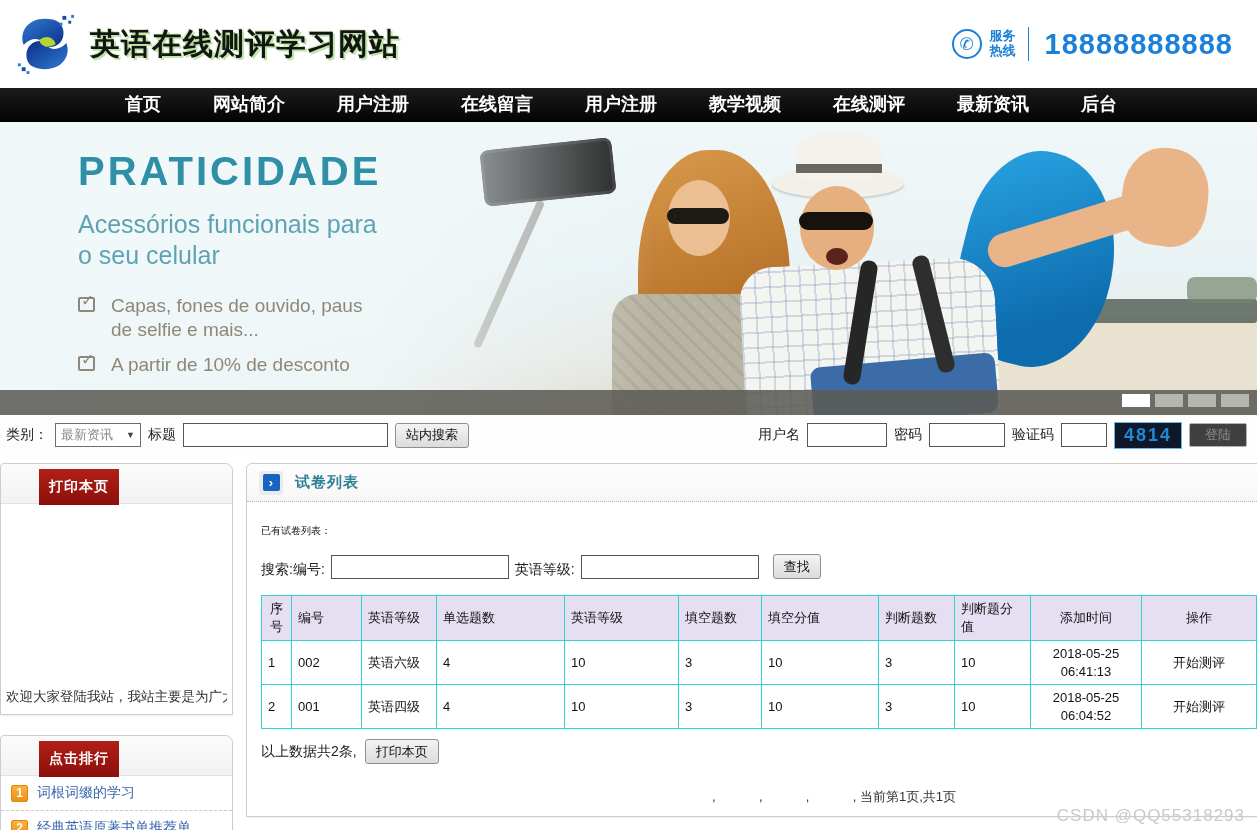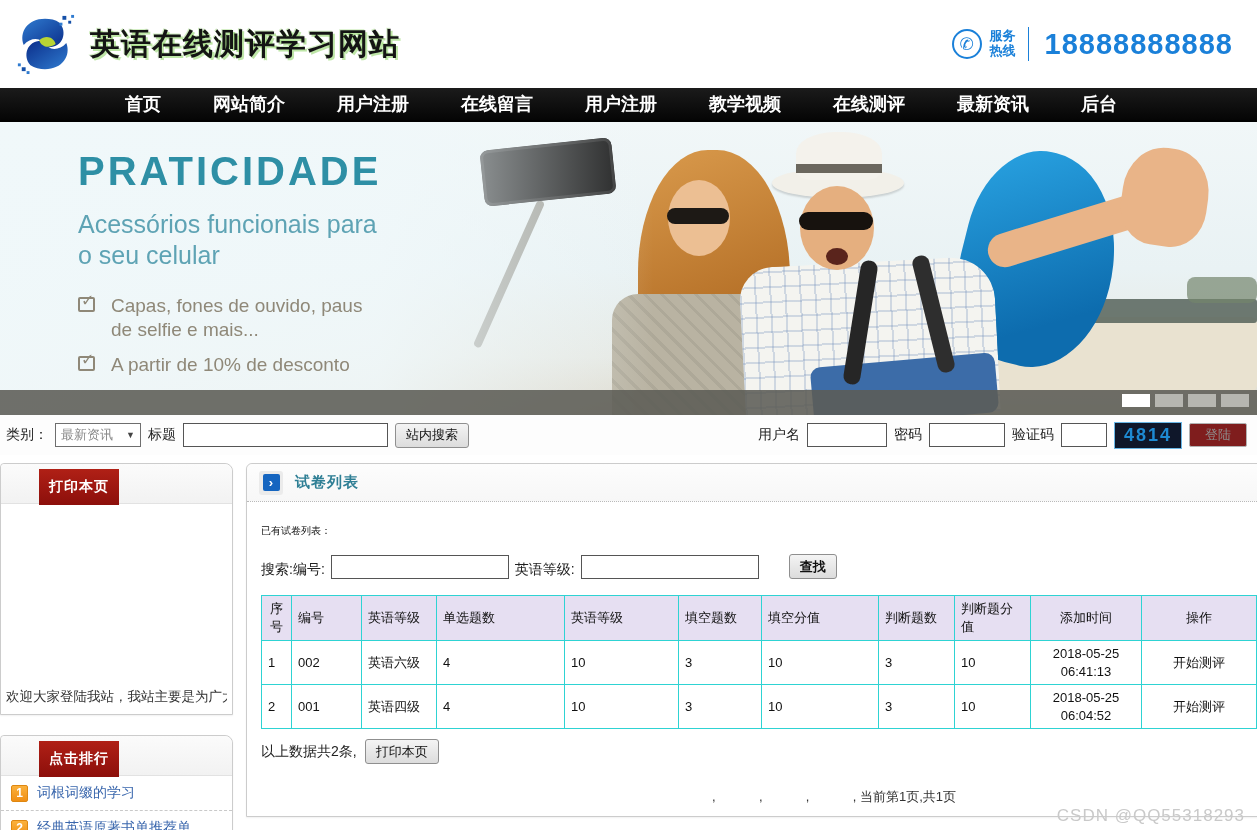--- a/index.html
+++ b/index.html
@@ -73,21 +73,21 @@
   .tb-group{display:flex;align-items:center;gap:7px;font-size:14px;color:#222;}
   .tb-select{width:86px;height:24px;border:1px solid #6e6e6e;background:#fff;display:flex;align-items:center;
     justify-content:space-between;padding:0 5px;color:#888;font-size:13px;cursor:pointer;}
   .tb-select .arr{font-size:9px;color:#444;}
   .tb-input{height:24px;border:1px solid #555;background:#fff;outline:none;font-size:13px;padding:0 4px;}
   .w205{width:205px;} .w80{width:80px;} .w76{width:76px;} .w46{width:46px;}
   .btn{height:25px;background:linear-gradient(180deg,#f4f4f4,#dcdcdc);border:1px solid #8f8f8f;border-radius:3px;
     font-size:13px;color:#111;padding:0 10px;cursor:pointer;}
   .captcha-code{border:1px solid #69b6e5;background:#0f172a;color:#1e8ad2;font-size:18px;font-weight:bold;
     letter-spacing:2px;padding:2px 9px;cursor:pointer;}
-  .login-btn{width:58px;height:24px;background:#7f1d1d;border:1px solid #b2b2b2;border-radius:2px;color:#8f8f8f;font-size:13px;cursor:pointer;}
+  .login-btn{width:58px;height:24px;background:#404040;border:1px solid #b2b2b2;border-radius:2px;color:#8f8f8f;font-size:13px;cursor:pointer;}
 
   
   .content{display:flex;align-items:flex-start;margin-top:8px;padding:0 0 0 0;}
   .sidebar{width:233px;flex:0 0 auto;}
   .panel{background:#fff;border:1px solid #ccc;border-radius:4px 8px 0 0;box-shadow:0 1px 2px rgba(0,0,0,.06);}
   .panel-head{height:40px;background:linear-gradient(180deg,#fbfbfb,#f2f2f2);border-bottom:1px solid #e2e2e2;
     border-radius:4px 8px 0 0;position:relative;}
   .red-tab{position:absolute;left:38px;top:5px;width:80px;height:36px;background:linear-gradient(180deg,#b02016,#8c0f0b);
     color:#fff;font-size:14px;font-weight:bold;display:flex;align-items:center;justify-content:center;letter-spacing:1px;}
   .notice-panel{height:252px;display:flex;flex-direction:column;}
@@ -103,21 +103,21 @@
   .main-head{height:38px;display:flex;align-items:center;gap:12px;padding:0 12px;border-bottom:1px dotted #b9b9b9;
     background:linear-gradient(180deg,#fdfdfd,#f7f7f7);border-radius:6px 6px 0 0;}
   .arrow-box-outer{width:24px;height:24px;background:#ebebeb;border-radius:3px;display:flex;align-items:center;justify-content:center;}
   .arrow-box{width:17px;height:17px;background:#1565c0;border-radius:2px;color:#fff;font-size:13px;font-weight:bold;
     display:flex;align-items:center;justify-content:center;line-height:1;}
   .main-title{font-size:15px;font-weight:bold;color:#2f7f95;letter-spacing:1px;}
   .main-body{padding:16px 16px 10px 14px;}
   .list-intro{font-size:10px;color:#111;margin:6px 0 16px;}
   .search-row{display:flex;align-items:flex-end;gap:6px;font-size:14px;margin-bottom:16px;}
   .search-row .tb-input{width:178px;}
-  .find-btn{margin-left:24px;font-weight:bold;}
+  .find-btn{margin-left:8px;}
 
   table.exam{width:100%;border-collapse:collapse;table-layout:fixed;font-size:13px;color:#111;}
   table.exam th,table.exam td{border:1px solid #2ed3d3;padding:4px 6px;overflow:hidden;}
   table.exam th{background:#e6dff2;font-weight:normal;height:40px;text-align:left;}
   table.exam td{height:40px;background:#fff;text-align:left;}
   table.exam th.c,table.exam td.c{text-align:center;}
   td.time{line-height:1.35;}
 
   .summary-row{display:flex;align-items:center;gap:8px;margin-top:10px;font-size:14px;}
   .pagination{margin-top:24px;text-align:center;padding-left:150px;font-size:13px;color:#333;white-space:pre;}

